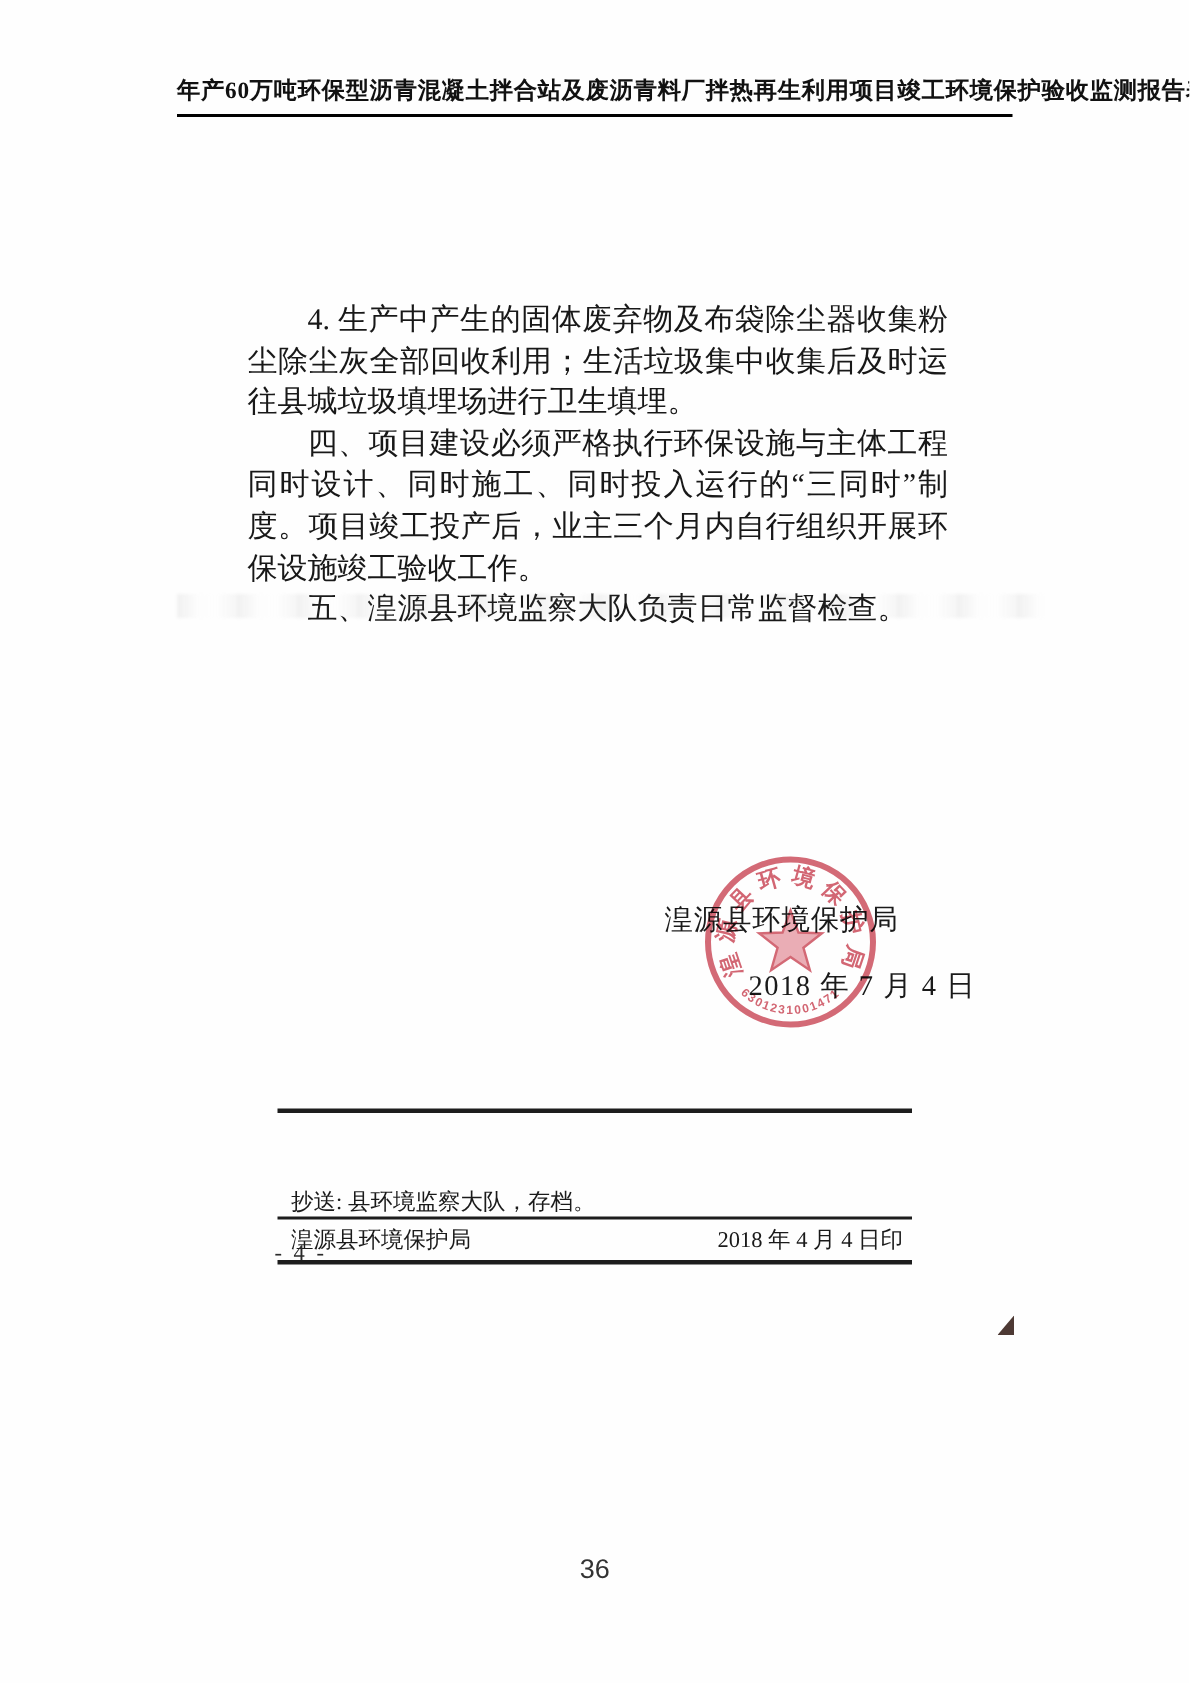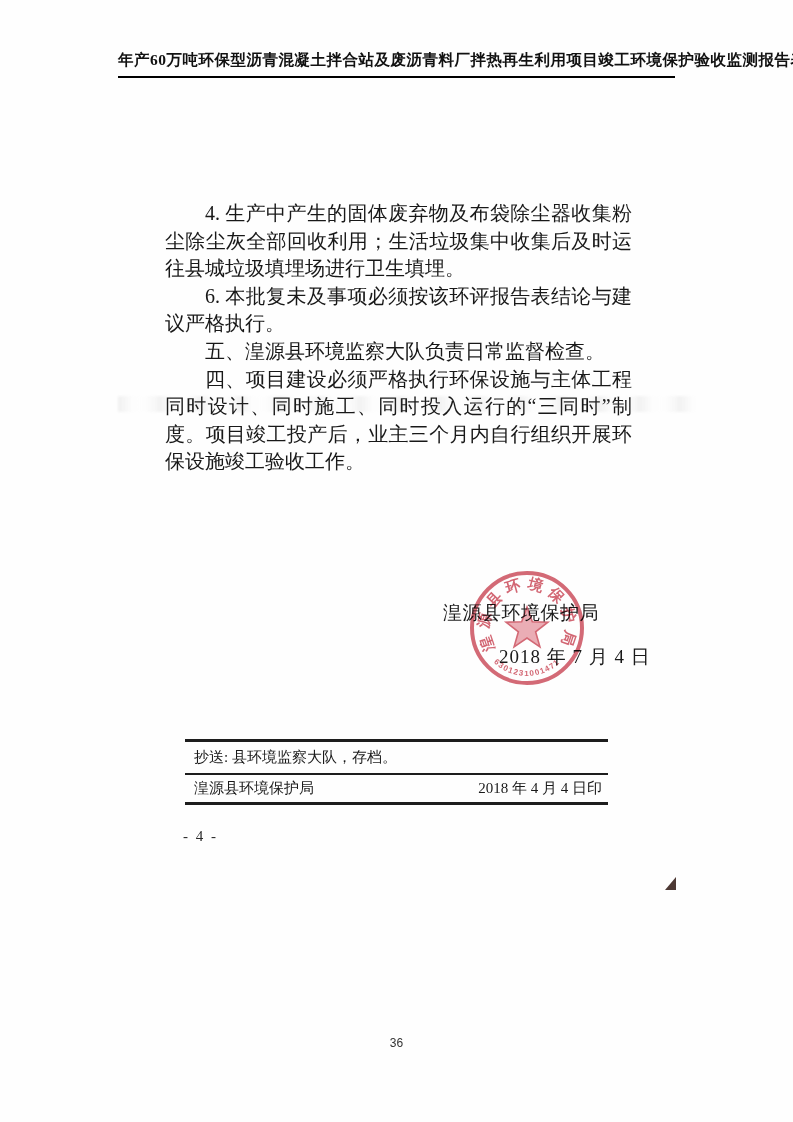--- a/index.html
+++ b/index.html
@@ -103,23 +103,24 @@
     top: 739px;
     width: 423px;
     border-top: 3px solid #1d1d1d;
     border-bottom: 3px solid #1d1d1d;
     font-size: 15px;
     color: #1a1a1a;
   }
   .footer-row1 {
     height: 31px;
     display: flex;
-    align-items: center;
+    align-items: flex-end;
     padding-left: 9px;
     border-bottom: 2px solid #1d1d1d;
+    margin-top: 38px;
   }
   .footer-row2 {
     height: 27px;
     display: flex;
     align-items: center;
     justify-content: space-between;
     padding-left: 9px;
     padding-right: 6px;
   }
 
@@ -131,21 +132,21 @@
     letter-spacing: 2px;
     color: #2a2a2a;
   }
 
   .sheet-page-num {
     position: absolute;
     left: 0;
     top: 1036px;
     width: 793px;
     text-align: center;
-    font-size: 12px;
+    font-size: 18px;
     color: #333;
     font-family: "Liberation Sans", sans-serif;
   }
 
   
   .speck {
     position: absolute;
     left: 665px;
     top: 877px;
     width: 11px;
@@ -157,23 +158,22 @@
 </style>
 </head>
 <body>
 
 <div class="page">
 
   <div class="doc-header">年产60万吨环保型沥青混凝土拌合站及废沥青料厂拌热再生利用项目竣工环境保护验收监测报告表</div>
 
   <div class="doc-body">
     <p>4. 生产中产生的固体废弃物及布袋除尘器收集粉尘除尘灰全部回收利用；生活垃圾集中收集后及时运往县城垃圾填埋场进行卫生填埋。</p>
-    <p>6. 本批复未及事项必须按该环评报告表结论与建议严格执行。</p>
+    <p>四、项目建设必须严格执行环保设施与主体工程同时设计、同时施工、同时投入运行的“三同时”制度。项目竣工投产后，业主三个月内自行组织开展环保设施竣工验收工作。</p>
     <p>五、湟源县环境监察大队负责日常监督检查。</p>
-    <p>四、项目建设必须严格执行环保设施与主体工程同时设计、同时施工、同时投入运行的“三同时”制度。项目竣工投产后，业主三个月内自行组织开展环保设施竣工验收工作。</p>
   </div>
 
   <div class="smudge"></div>
 
   <div class="sig-agency">湟源县环境保护局</div>
   <div class="sig-date">2018 年 7 月 4 日</div>
 
   <svg class="stamp" viewBox="0 0 150 150" xmlns="http://www.w3.org/2000/svg">
     <defs>
       <path id="arcTop" d="M 44,96 A 38,38 0 1 1 106,96" fill="none"></path>

